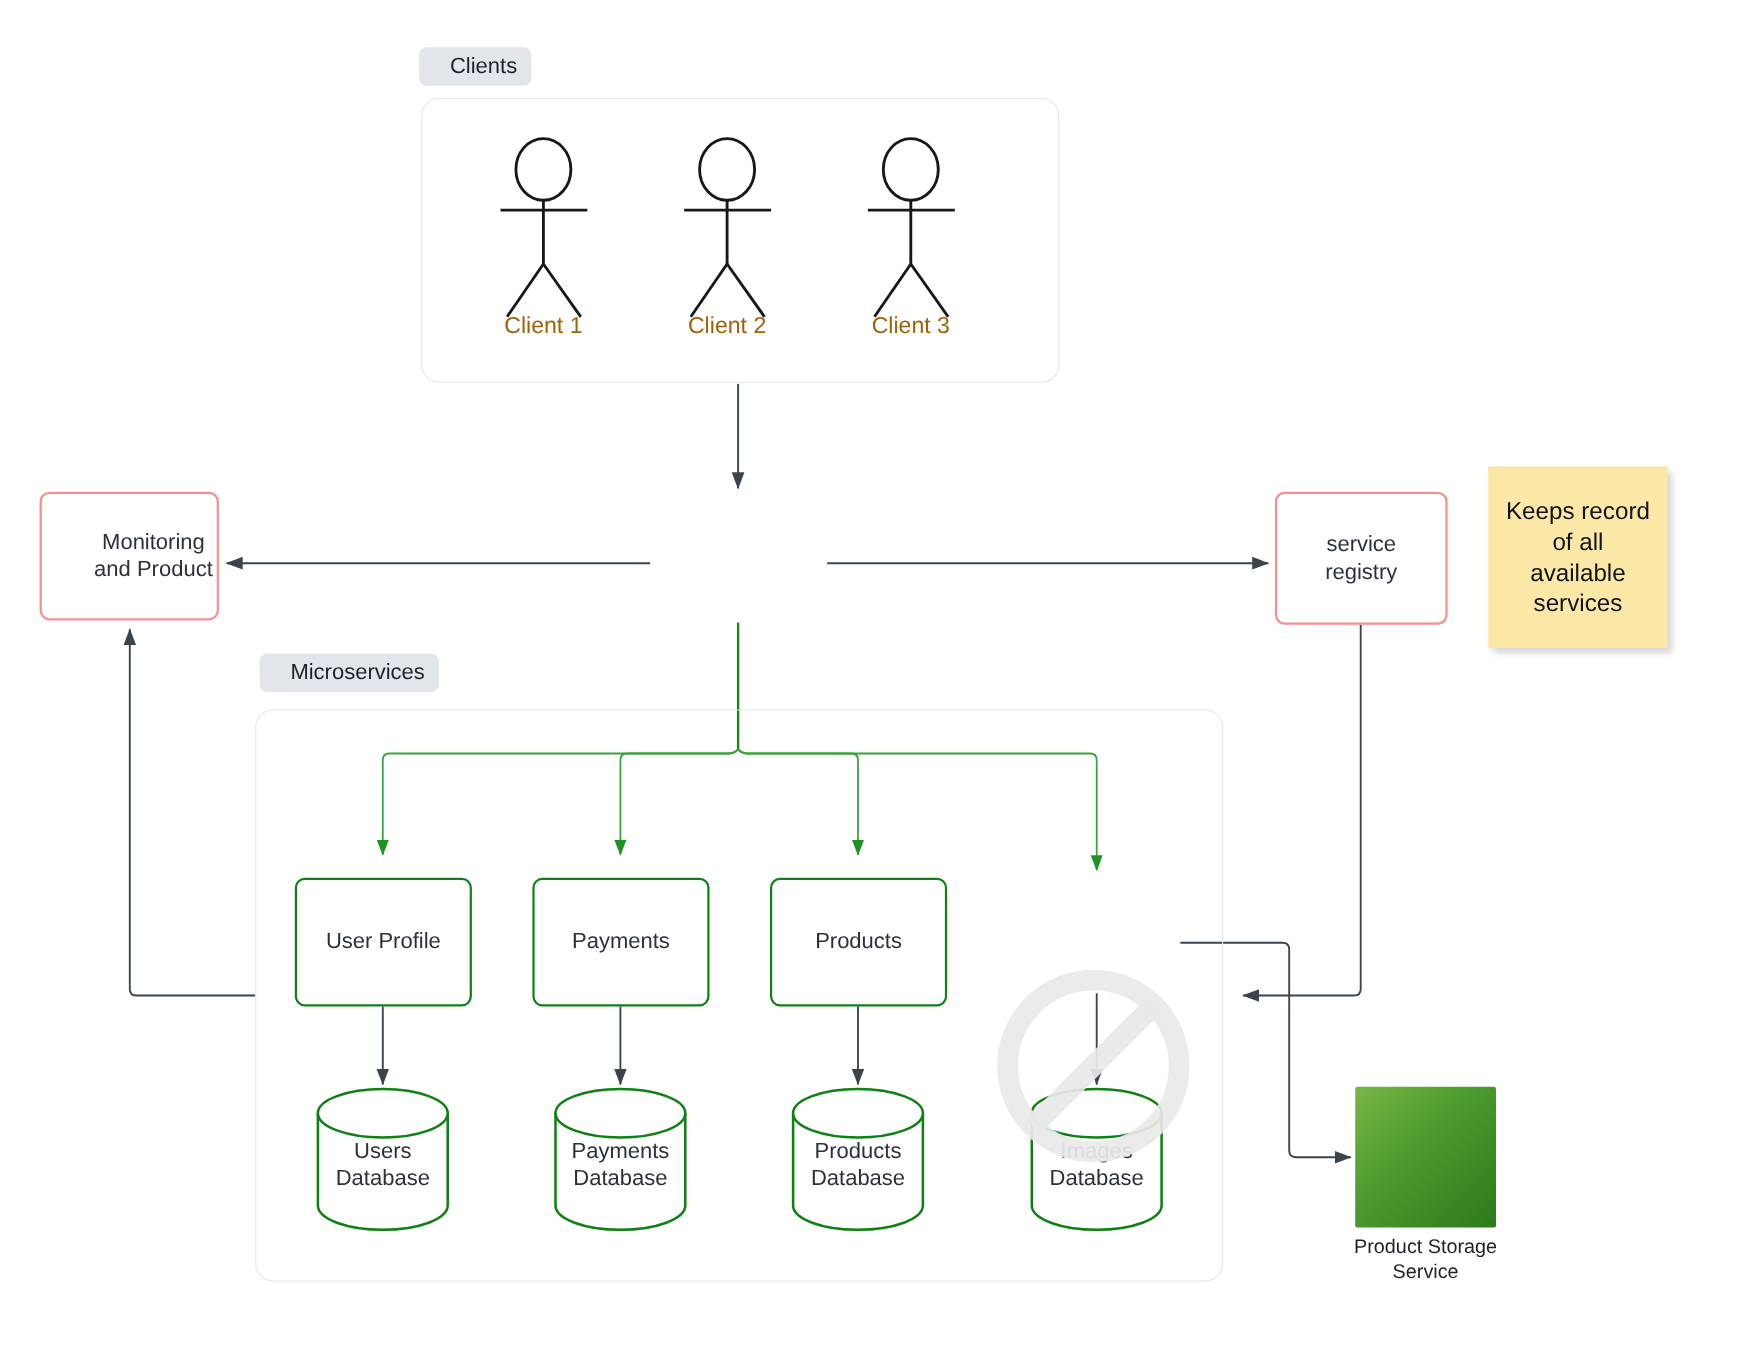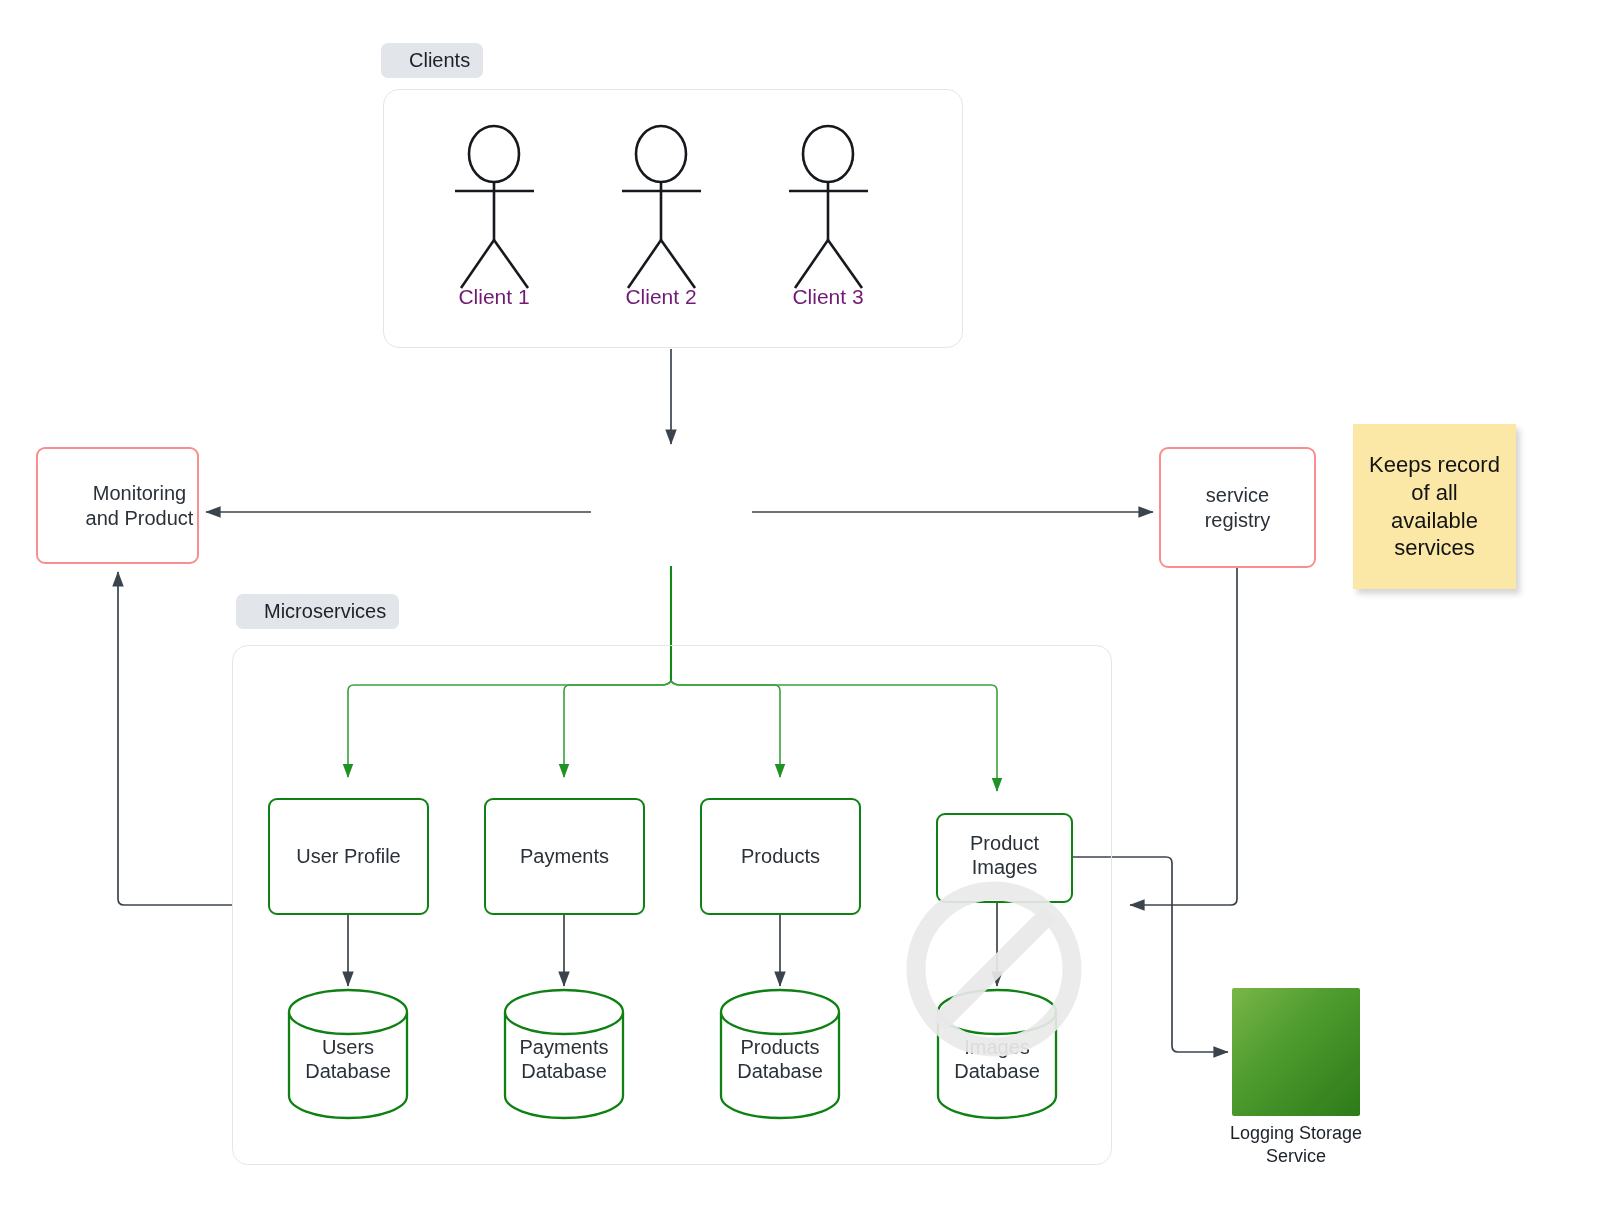--- a/index.html
+++ b/index.html
@@ -109,21 +109,21 @@
     line-height: 1.26;
   }
   
   .no-entry {
     position: absolute;
     pointer-events: none;
   }
   .client-label {
     position: absolute;
     font-size: 21px;
-    color: #701a75;
+    color: #a16207;
     text-align: center;
     white-space: nowrap;
   }
 </style>
 </head>
 <body>
 
 <div id="canvas">
 
   <svg class="svg-layer" viewBox="0 0 1597 1232">
@@ -251,26 +251,20 @@
   </div>
 
   <div class="node green-box" style="left:484px; top:798px; width:161px; height:117px;">
     <div>Payments</div>
   </div>
 
   <div class="node green-box" style="left:700px; top:798px; width:161px; height:117px;">
     <div>Products</div>
   </div>
 
-  <div class="node green-box" style="left:936px; top:813px; width:137px; height:90px;">
-    <div style="position:absolute; left:0; top:16px; width:100%;">
-      <div>Product</div>
-      <div>Images</div>
-    </div>
-  </div>
 
   <div class="cyl-label" style="left:289px; top:1035px; width:118px;">
     <div>Users</div>
     <div>Database</div>
   </div>
   <div class="cyl-label" style="left:505px; top:1035px; width:118px;">
     <div>Payments</div>
     <div>Database</div>
   </div>
   <div class="cyl-label" style="left:721px; top:1035px; width:118px;">
@@ -282,17 +276,17 @@
     <div>Database</div>
   </div>
 
   <svg class="no-entry" style="left:903px; top:878px; width:182px; height:182px;" viewBox="0 0 182 182">
     <circle cx="91" cy="91" r="78" fill="none" stroke="#e9e9e9" stroke-width="19" opacity="0.92"></circle>
     <line x1="36" y1="146" x2="146" y2="36" stroke="#e9e9e9" stroke-width="19" opacity="0.92"></line>
   </svg>
 
   <div class="s3-icon" style="left:1232px; top:988px; width:128px; height:128px;"></div>
   <div class="s3-label" style="left:1205px; top:1122px; width:182px;">
-    <div>Logging Storage</div>
+    <div>Product Storage</div>
     <div>Service</div>
   </div>
 
 </div>
 
 </body></html>

